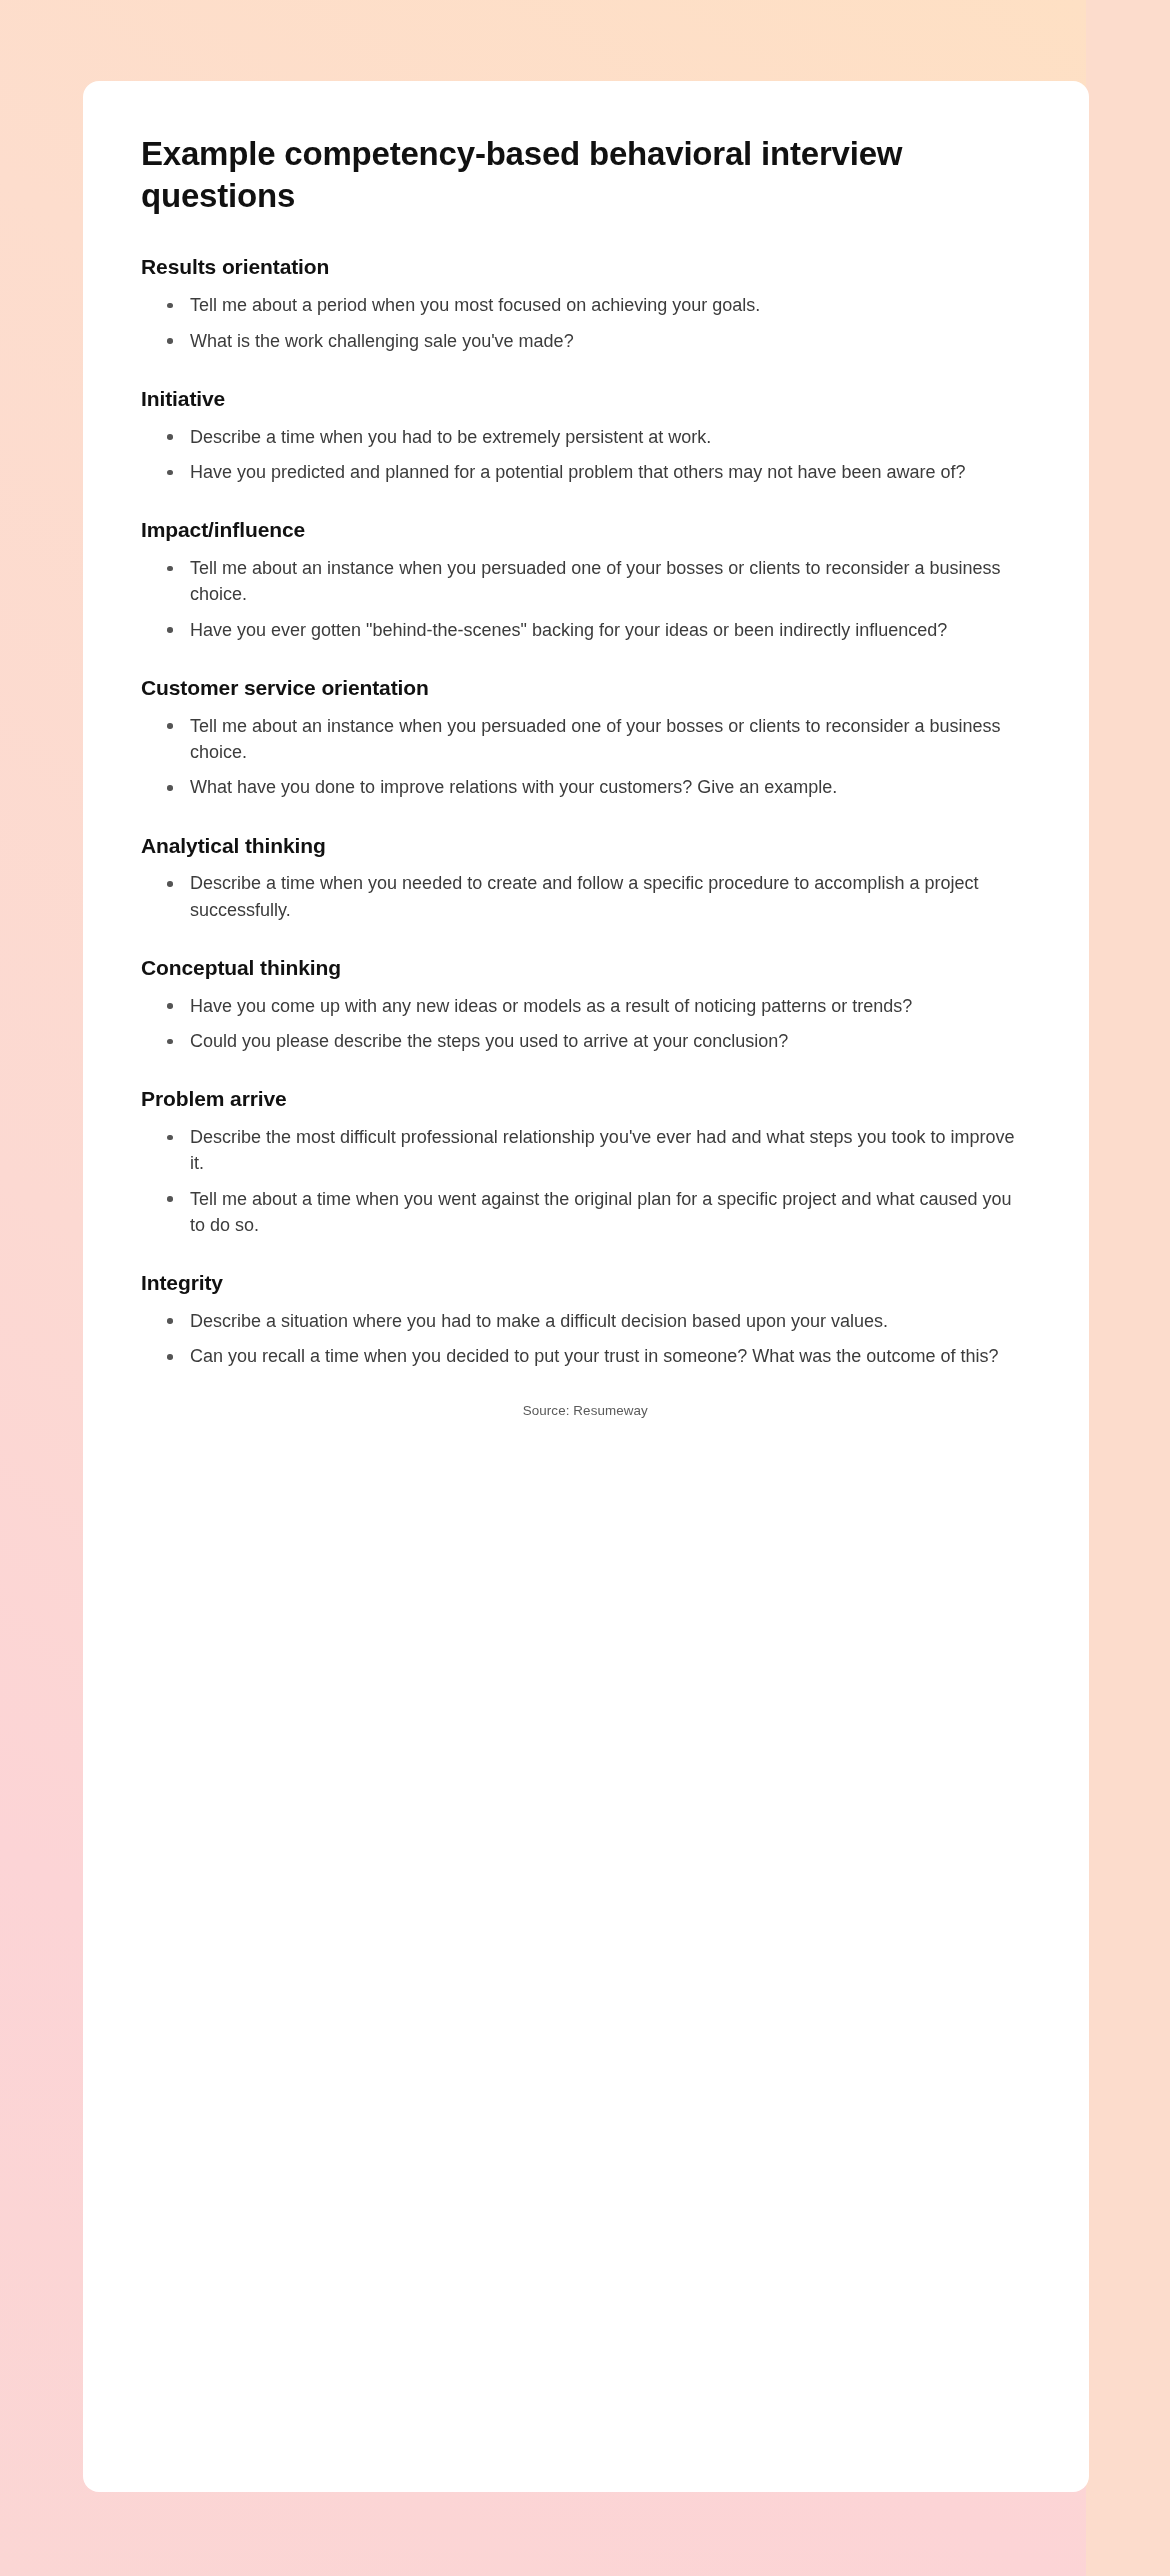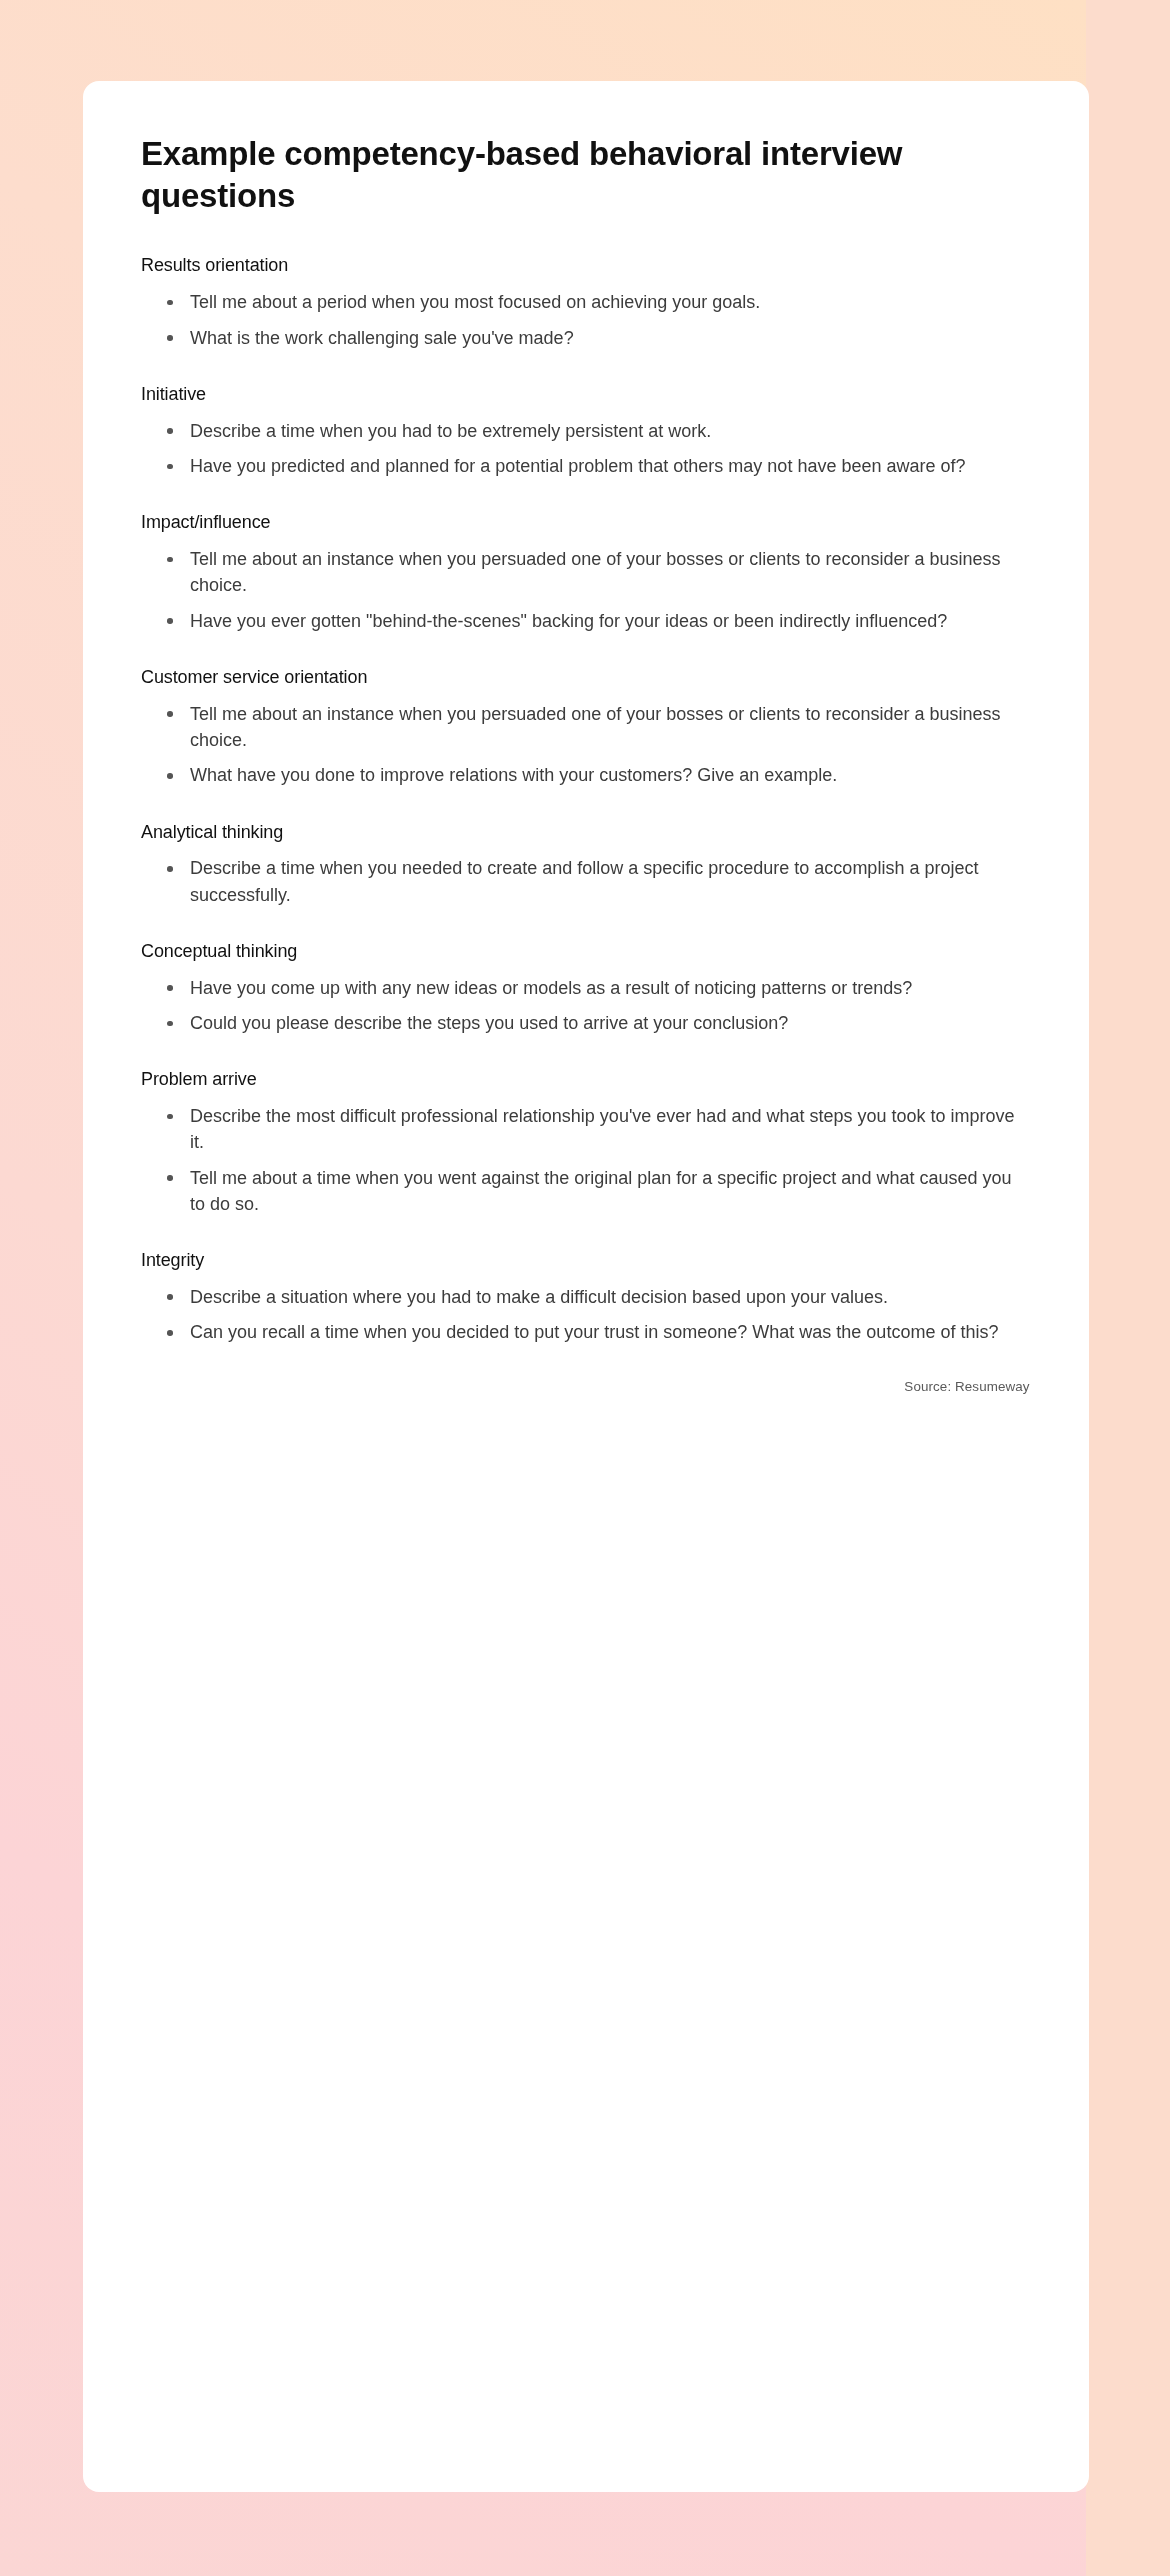--- a/index.html
+++ b/index.html
@@ -39,22 +39,22 @@
     line-height: 1.28;
     color: #111111;
     letter-spacing: -0.2px;
     margin: 0 0 38px 0;
     max-width: 788px;
   }
   .section {
     margin-bottom: 0;
   }
   .section-heading {
-    font-size: 18px;
-    font-weight: normal;
+    font-size: 21px;
+    font-weight: bold;
     color: #111111;
     letter-spacing: -0.1px;
     margin: 0 0 12.7px 0;
   }
   .bullets {
     list-style: none;
     margin: 0 0 33px 0;
     padding: 0;
   }
   .bullet {
@@ -72,21 +72,21 @@
   .bullet-dot {
     position: absolute;
     left: 26px;
     top: 10.6px;
     width: 5.6px;
     height: 5.6px;
     border-radius: 50%;
     background: #555555;
   }
   .source-row {
-    text-align: right;
+    text-align: center;
     margin-top: 1px;
     padding-right: 1.4px;
   }
   .source-text {
     font-size: 13.4px;
     color: #5a5a5a;
     letter-spacing: 0.1px;
   }
 </style>
 </head>

